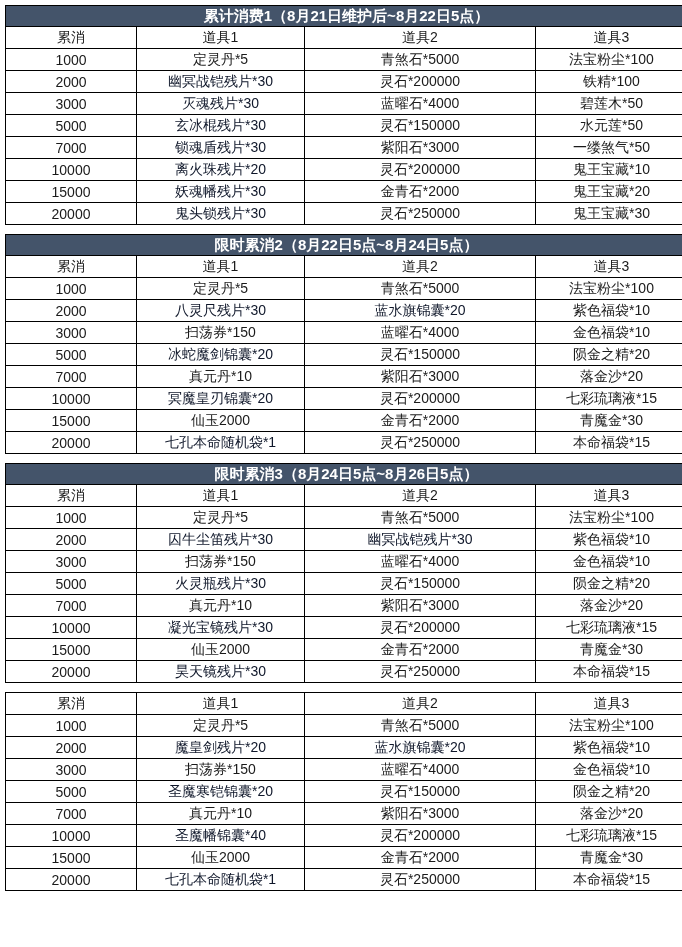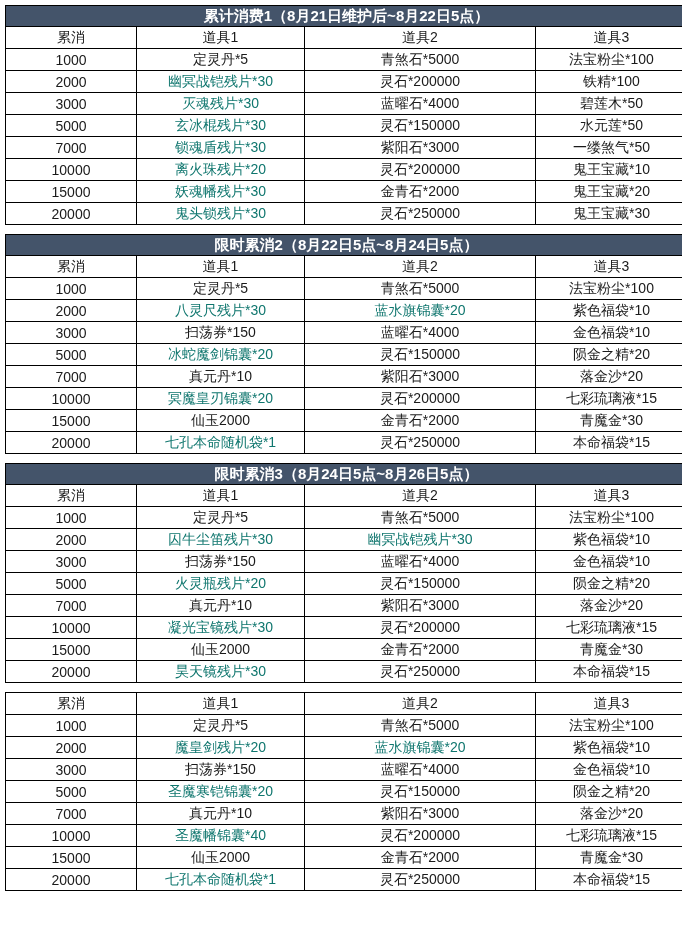--- a/index.html
+++ b/index.html
@@ -36,21 +36,21 @@
     overflow: hidden;
   }
   .reward-table .title-row td {
     background: #44546A;
     color: #ffffff;
     font-weight: bold;
     font-size: 15px;
     height: 20px;
     border-color: #000000;
   }
-  .reward-table td.red { color: #0f766e; }
+  .reward-table td.red { color: #0f172a; }
 </style>
 </head>
 <body>
 
 <div class="page">
 
   <table class="reward-table">
     <colgroup>
         <col class="c1">
         <col class="c2">
@@ -222,21 +222,21 @@
           <td>紫色福袋*10</td>
         </tr>
         <tr>
           <td>3000</td>
           <td>扫荡券*150</td>
           <td>蓝曜石*4000</td>
           <td>金色福袋*10</td>
         </tr>
         <tr>
           <td>5000</td>
-          <td class="red">火灵瓶残片*20</td>
+          <td class="red">火灵瓶残片*30</td>
           <td>灵石*150000</td>
           <td>陨金之精*20</td>
         </tr>
         <tr>
           <td>7000</td>
           <td>真元丹*10</td>
           <td>紫阳石*3000</td>
           <td>落金沙*20</td>
         </tr>
         <tr>

